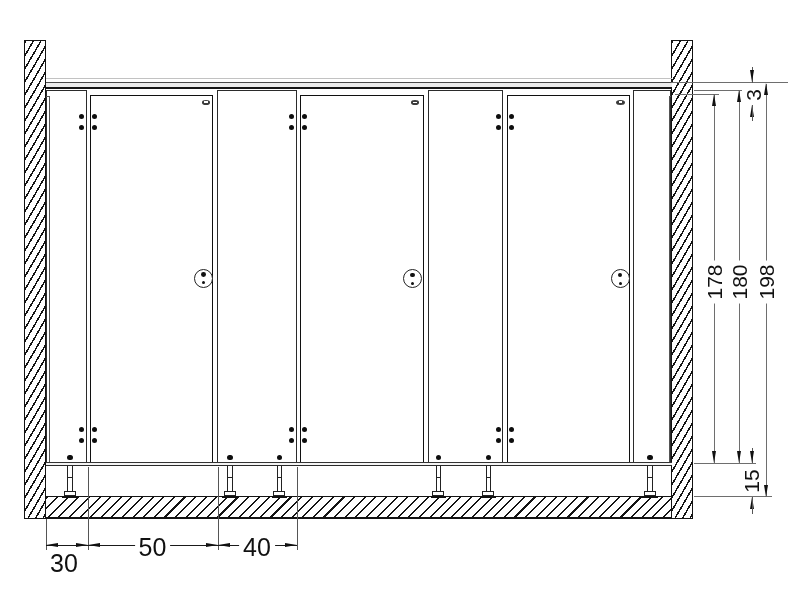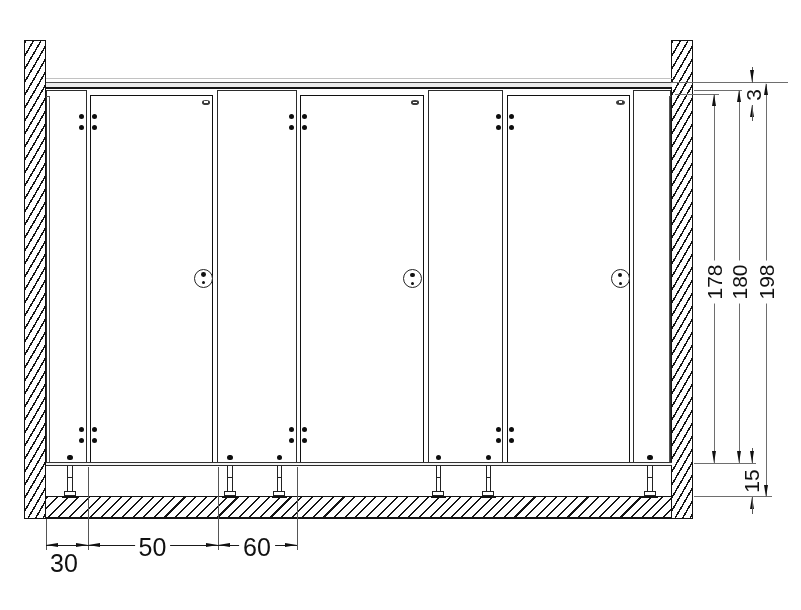--- a/index.html
+++ b/index.html
@@ -201,15 +201,15 @@
   <span class="dim b ctr" style="left:64px; top:562.5px;">30</span>
 
   <div class="dseg" style="left:88px; top:544.8px; width:129.7px;"></div>
   <div class="ar left" style="left:88px; top:542.8px;"></div>
   <div class="ar right" style="left:205.7px; top:542.8px;"></div>
   <span class="dim b ctr bgw" style="left:152.5px; top:547px;">50</span>
 
   <div class="dseg" style="left:217.7px; top:544.8px; width:79px;"></div>
   <div class="ar left" style="left:217.7px; top:542.8px;"></div>
   <div class="ar right" style="left:284.7px; top:542.8px;"></div>
-  <span class="dim b ctr bgw" style="left:257px; top:547px;">60</span>
+  <span class="dim b ctr bgw" style="left:257px; top:547px;">40</span>
 
 </div>
 
 </body></html>

